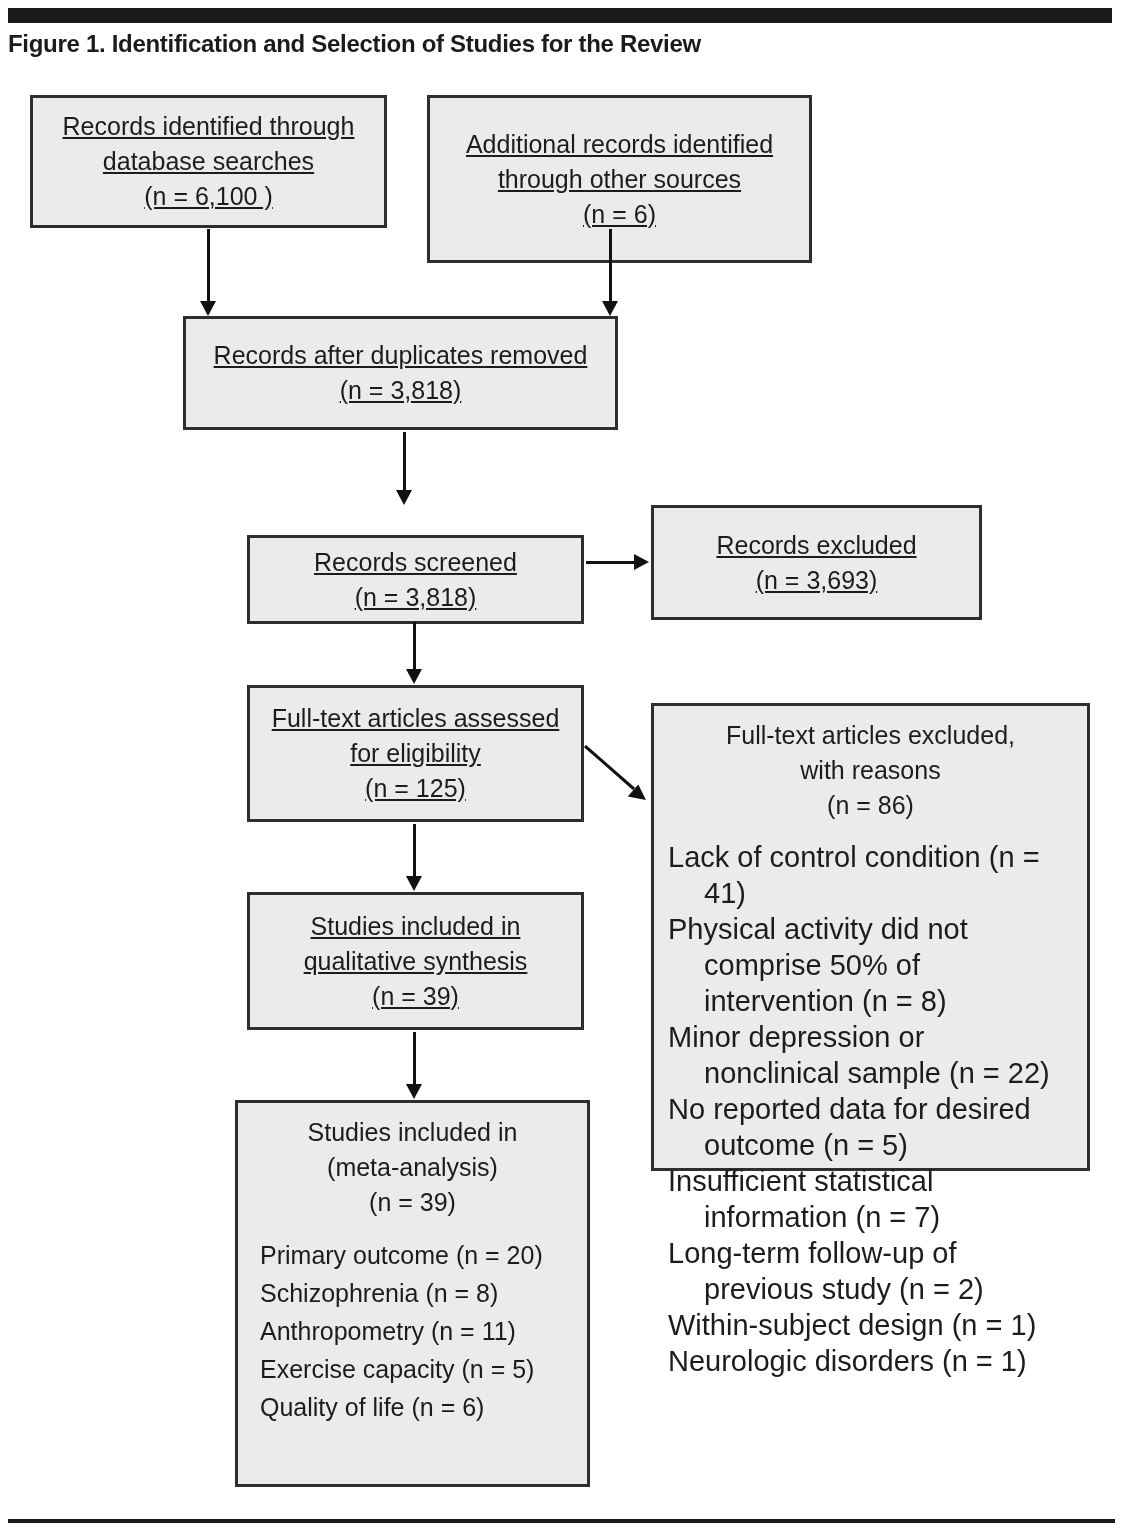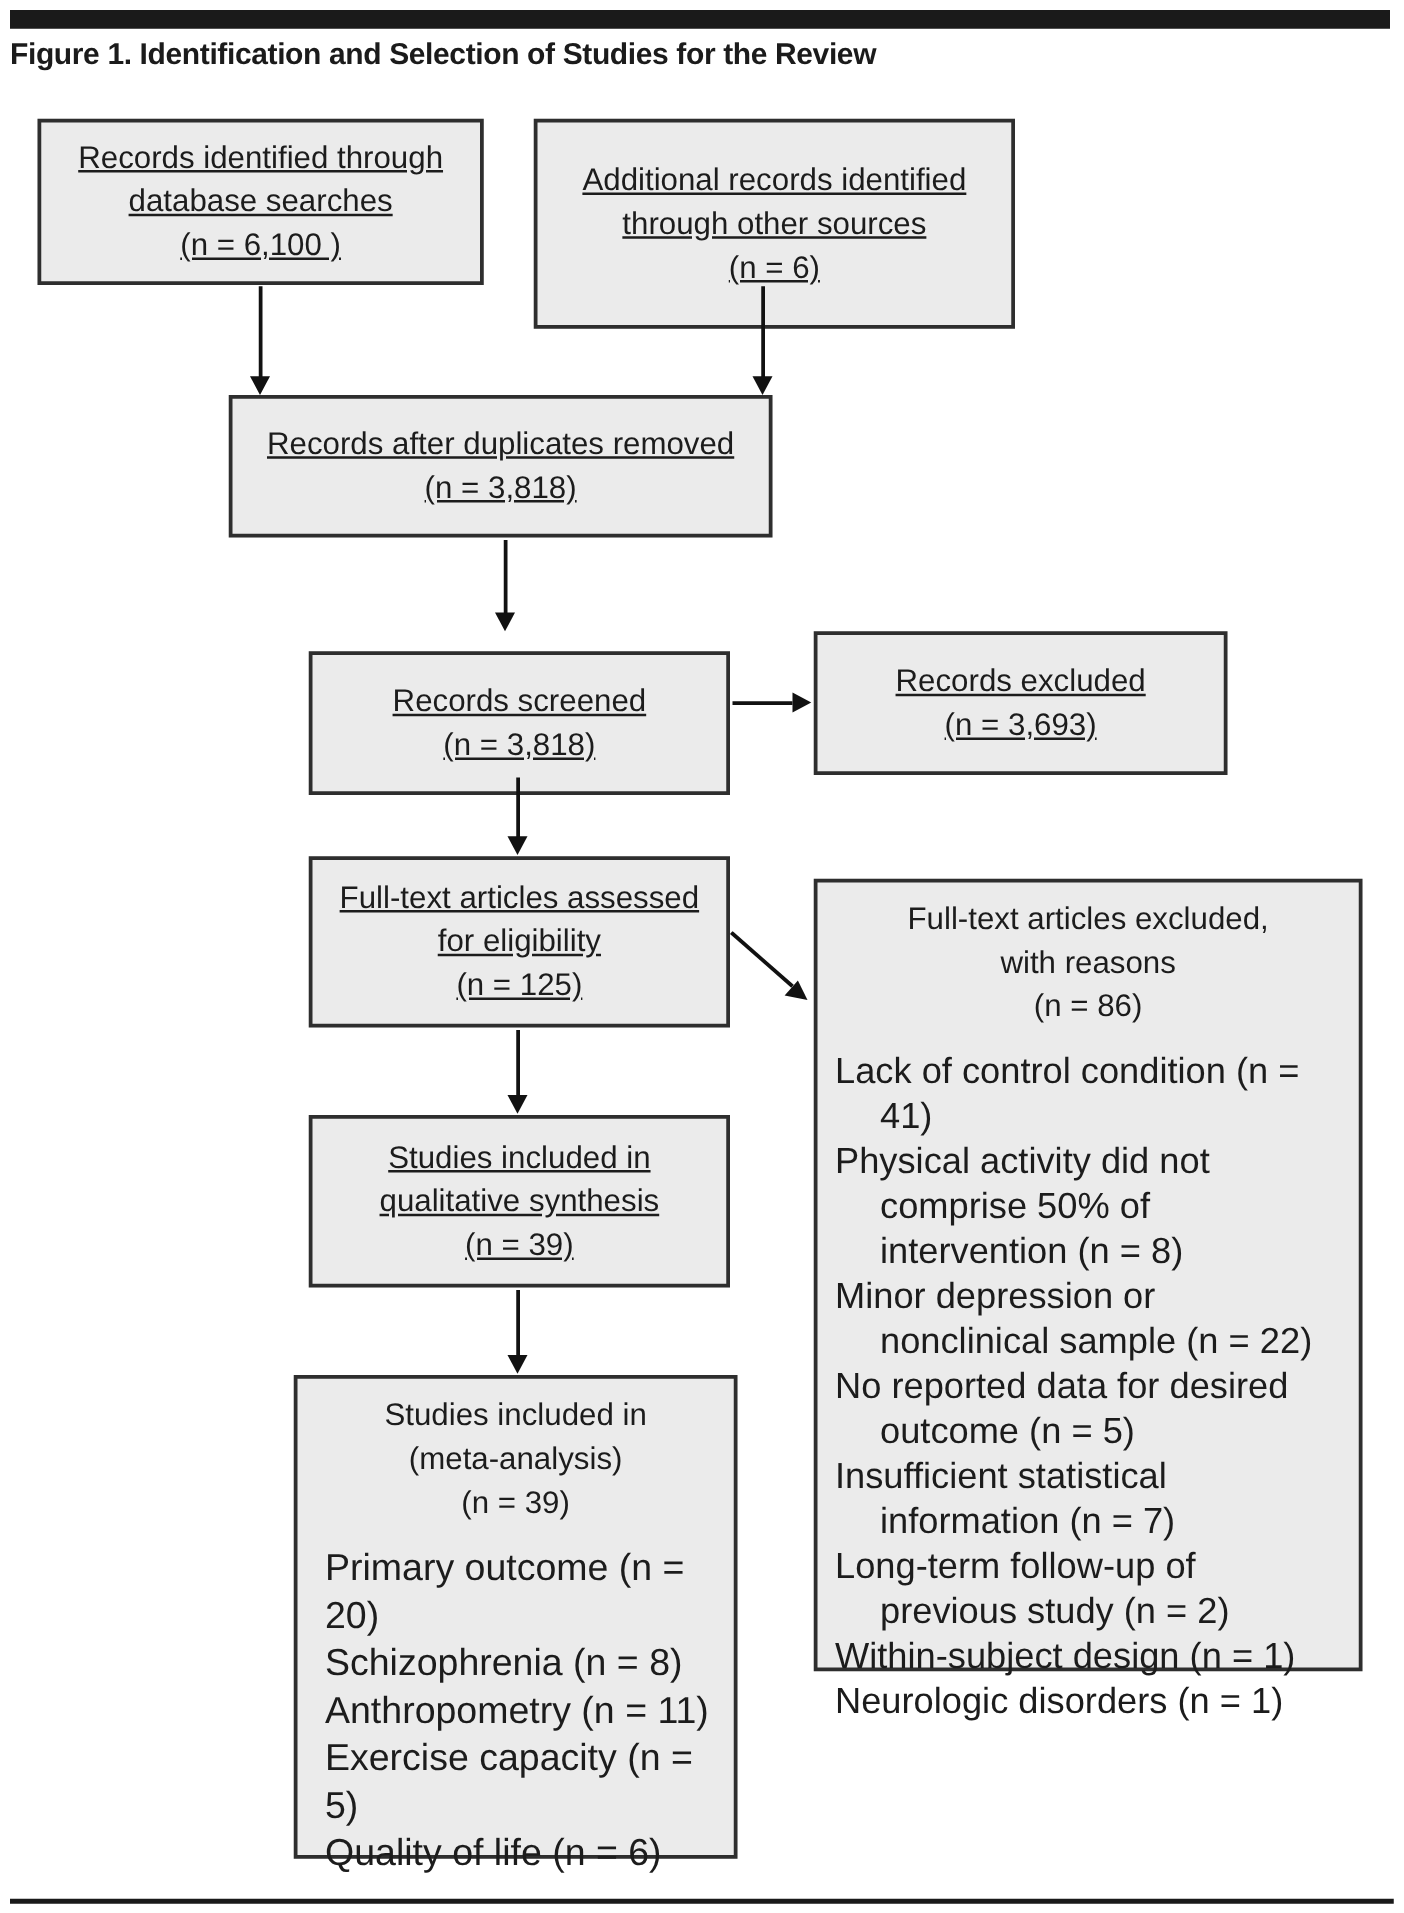--- a/index.html
+++ b/index.html
@@ -18,21 +18,21 @@
     font-size:25px;line-height:35px;text-align:center;
   }
   .bx .ln{width:100%;text-decoration:underline;}
   .bigbx{
     position:absolute;box-sizing:border-box;background:#ebebeb;border:3px solid #2e2e2e;
     font-size:25px;line-height:35px;
   }
   .bigbx .hdr{text-align:center;padding-top:12px;}
   .reasons{padding:16px 20px 0 14px;font-size:29px;line-height:36px;}
   .reason{padding-left:36px;text-indent:-36px;}
-  .outcomes{padding:16px 6px 0 22px;font-size:30px;line-height:38px;text-align:left;}
+  .outcomes{padding:16px 6px 0 22px;font-size:25px;line-height:38px;text-align:left;}
   .vline{position:absolute;width:3px;background:#111111;}
   .hline{position:absolute;height:3px;background:#111111;}
   .head-down{
     position:absolute;width:0;height:0;
     border-left:8px solid transparent;border-right:8px solid transparent;border-top:15px solid #111111;
   }
   .head-right{
     position:absolute;width:0;height:0;
     border-top:8px solid transparent;border-bottom:8px solid transparent;border-left:15px solid #111111;
   }
@@ -63,21 +63,21 @@
   <div class="head-down" style="left:602px;top:301px"></div>
 
   <div class="bx" style="left:183px;top:316px;width:435px;height:114px">
     <div class="ln">Records after duplicates removed</div>
     <div class="ln">(n = 3,818)</div>
   </div>
 
   <div class="vline" style="left:403px;top:432px;height:59px"></div>
   <div class="head-down" style="left:396px;top:490px"></div>
 
-  <div class="bx" style="left:247px;top:521px;width:337px;height:115px">
+  <div class="bx" style="left:247px;top:535px;width:337px;height:89px">
     <div class="ln">Records screened</div>
     <div class="ln">(n = 3,818)</div>
   </div>
   <div class="hline" style="left:586px;top:561px;width:48px"></div>
   <div class="head-right" style="left:634px;top:554px"></div>
   <div class="bx" style="left:651px;top:505px;width:331px;height:115px">
     <div class="ln">Records excluded</div>
     <div class="ln">(n = 3,693)</div>
   </div>
 
@@ -88,21 +88,21 @@
     <div class="ln">Full-text articles assessed</div>
     <div class="ln">for eligibility</div>
     <div class="ln">(n = 125)</div>
   </div>
 
   <svg class="diag" style="left:584px;top:745px" width="70" height="64">
     <line x1="1" y1="1" x2="50" y2="44" stroke="#111111" stroke-width="3"></line>
     <polygon points="62,55 43.7,51.4 54.3,39.4" fill="#111111"></polygon>
   </svg>
 
-  <div class="bigbx" style="left:651px;top:703px;width:439px;height:634px">
+  <div class="bigbx" style="left:651px;top:703px;width:439px;height:468px">
     <div class="hdr">Full-text articles excluded,</div>
     <div class="hdr" style="padding-top:0">with reasons</div>
     <div class="hdr" style="padding-top:0">(n = 86)</div>
     <div class="reasons">
       <div class="reason">Lack of control condition (n = 41)</div>
       <div class="reason">Physical activity did not comprise 50% of intervention (n = 8)</div>
       <div class="reason">Minor depression or nonclinical sample (n = 22)</div>
       <div class="reason">No reported data for desired outcome (n = 5)</div>
       <div class="reason">Insufficient statistical information (n = 7)</div>
       <div class="reason">Long-term follow-up of previous study (n = 2)</div>

